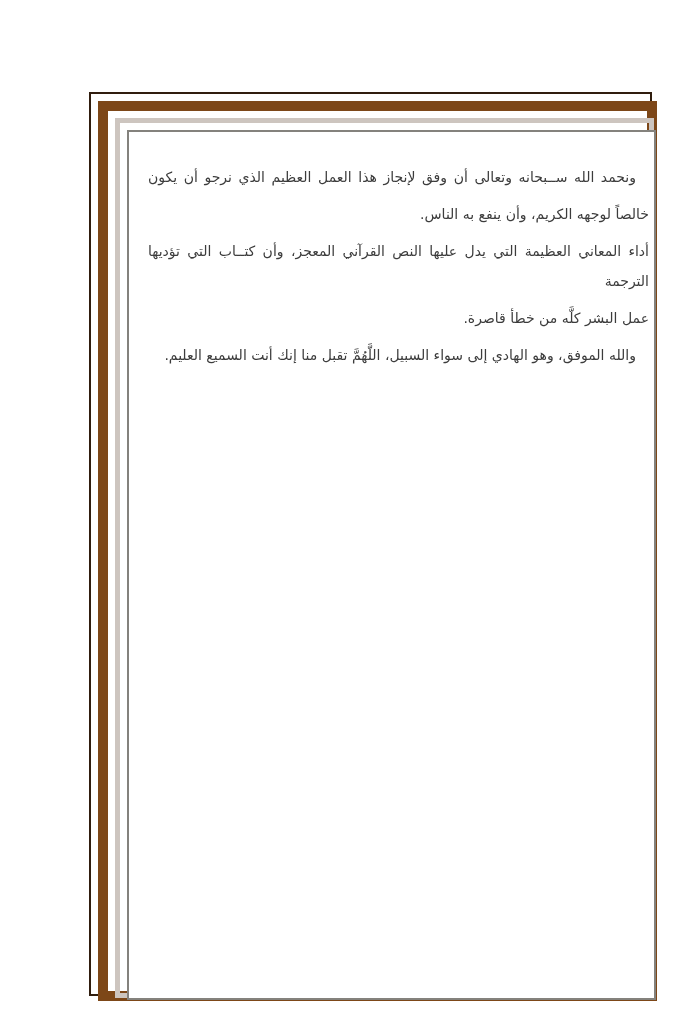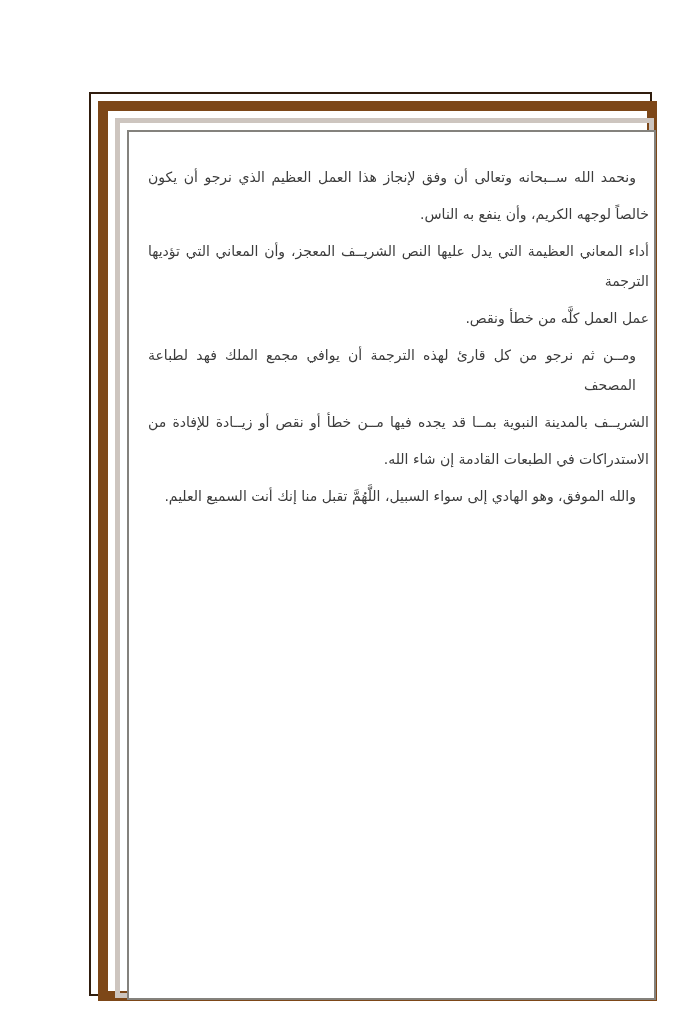--- a/index.html
+++ b/index.html
@@ -72,27 +72,22 @@
   <div class="frame-outer">
     <div class="frame-brown">
       <div class="frame-light">
         <div class="frame-inner">
           <div class="content">
               <div class="para">
                 <div class="line just indent">ونحمد الله ســبحانه وتعالى أن وفق لإنجاز هذا العمل العظيم الذي نرجو أن يكون</div>
                 <div class="line">خالصاً لوجهه الكريم، وأن ينفع به الناس.</div>
               </div>
               <div class="para">
-                <div class="line just">أداء المعاني العظيمة التي يدل عليها النص الشريــف المعجز، وأن المعاني التي تؤديها الترجمة</div>
-                <div class="line">عمل العمل كلَّه من خطأ ونقص.</div>
-              </div>
-              <div class="para">
-                <div class="line just indent">ومــن ثم نرجو من كل قارئ لهذه الترجمة أن يوافي مجمع الملك فهد لطباعة المصحف</div>
-                <div class="line just">الشريــف بالمدينة النبوية بمــا قد يجده فيها مــن خطأ أو نقص أو زيــادة للإفادة من</div>
-                <div class="line">الاستدراكات في الطبعات القادمة إن شاء الله.</div>
+                <div class="line just">أداء المعاني العظيمة التي يدل عليها النص القرآني المعجز، وأن كتــاب التي تؤديها الترجمة</div>
+                <div class="line">عمل البشر كلَّه من خطأ قاصرة.</div>
               </div>
               <div class="para">
                 <div class="line indent">والله الموفق، وهو الهادي إلى سواء السبيل، اللَّهُمَّ تقبل منا إنك أنت السميع العليم.</div>
               </div>
             </div>
         </div>
       </div>
     </div>
   </div>
 </div>

